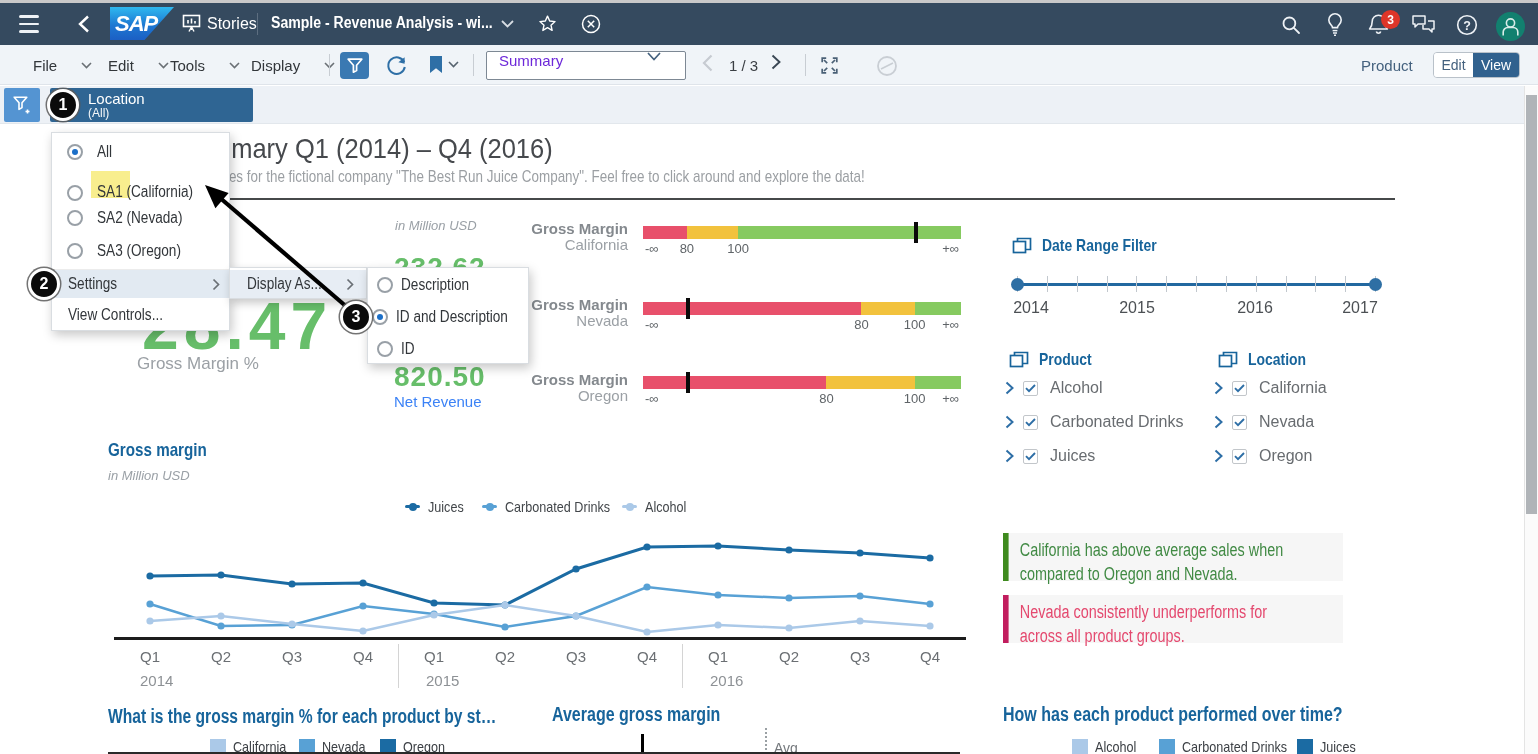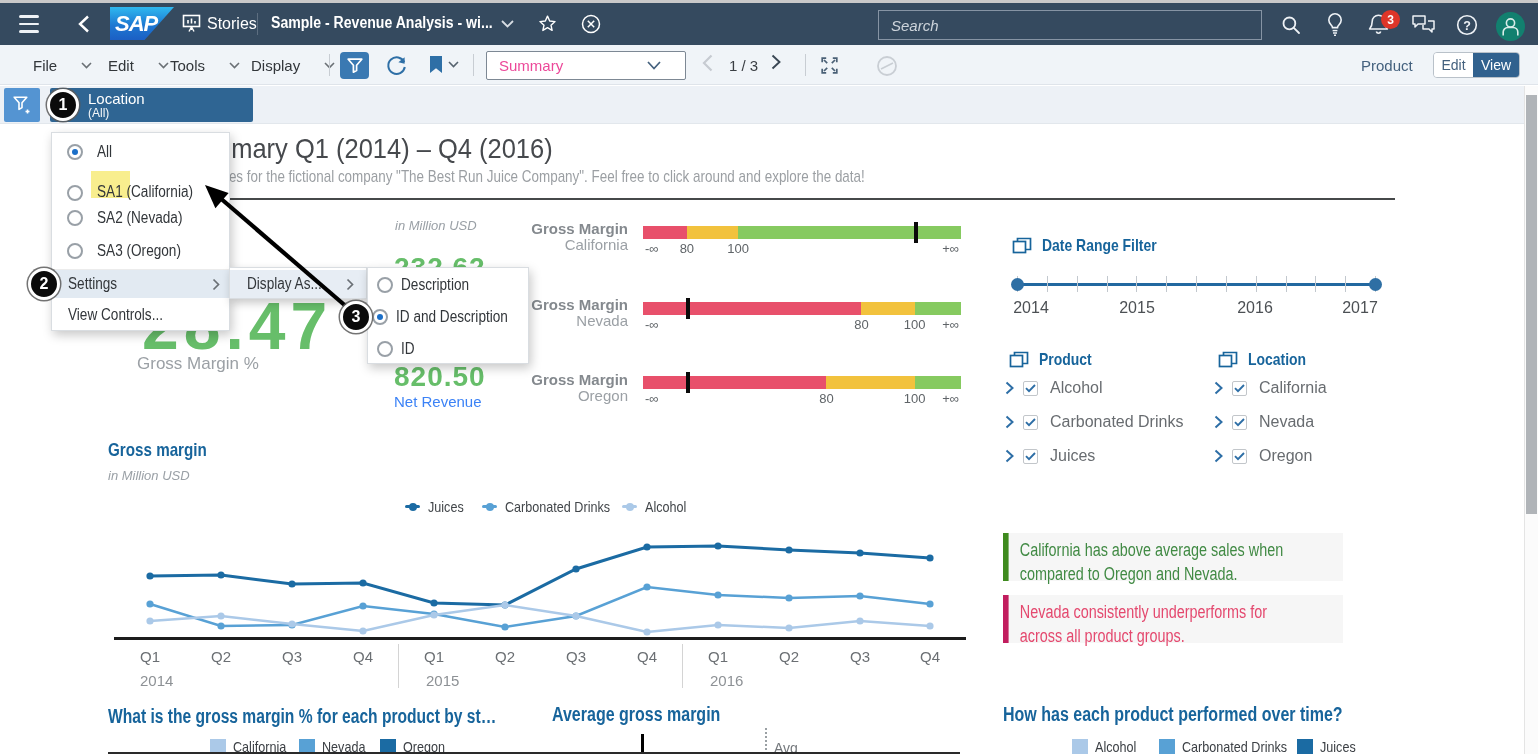--- a/index.html
+++ b/index.html
@@ -26,21 +26,21 @@
     color:#fff; font-size:12px; font-weight:bold; display:flex; align-items:center; justify-content:center; padding:0 4px; }
   .avatar { left:1496px; top:9px; width:29px; height:29px; border-radius:50%; background:#12806f; display:flex; align-items:center; justify-content:center; }
 
   
   .toolbar { left:0; top:45px; width:1538px; height:40px; background:#f0f4f8; border-bottom:1px solid #dfe4ea; }
   .tb-menu { position:absolute; top:0; height:40px; display:flex; align-items:center; gap:24px; font-size:15px; color:#32363a; }
   .tb-sep { position:absolute; top:9px; width:1px; height:22px; background:#c8cdd3; }
   .tb-filter-btn { left:340px; top:7px; width:29px; height:27px; background:#3a79b2; border-radius:4px;
     display:flex; align-items:center; justify-content:center; }
   .tb-select { left:486px; top:6px; width:200px; height:29px; background:#fff; border:1px solid #7d8894; border-radius:2px;
-    display:flex; align-items:center; font-size:15px; color:#ec4899; padding:0 24px 0 12px; }
+    display:flex; font-size:15px; color:#6d28d9; padding:0 24px 0 12px; }
   .pager { position:absolute; top:0; height:40px; display:flex; align-items:center; font-size:15px; color:#3a3e43; }
   .seg-btns { left:1433px; top:7px; height:26px; display:flex; border-radius:4px; overflow:hidden; border:1px solid #b9c1c9; }
   .seg-btns .seg { display:flex; align-items:center; justify-content:center; font-size:14px; }
   .seg-edit { width:39px; }
   .seg-view { width:46px; }
   .seg-edit { background:#fff; color:#44617e; }
   .seg-view { background:#31618e; color:#fff; }
 
   
   .filter-bar { left:0; top:86px; width:1538px; height:38px; background:#edf1f6; border-bottom:1px solid #e2e7ec; }
@@ -181,23 +181,20 @@
           <path d="M12 3.6l2.5 5.6 6.1.6-4.6 4.1 1.3 6-5.3-3.1-5.3 3.1 1.3-6-4.6-4.1 6.1-.6z" fill="none" stroke="#fff" stroke-width="1.6" stroke-linejoin="round"></path>
         </svg>
     </div>
     <div class="icon-btn" style="left:581px; top:11px; width:20px; height:20px;">
       <svg width="20" height="20" viewBox="0 0 20 20">
         <circle cx="10" cy="10" r="8.5" fill="none" stroke="#fff" stroke-width="1.5"></circle>
         <line x1="6.8" y1="6.8" x2="13.2" y2="13.2" stroke="#fff" stroke-width="1.5"></line>
         <line x1="13.2" y1="6.8" x2="6.8" y2="13.2" stroke="#fff" stroke-width="1.5"></line>
       </svg>
     </div>
-    <div class="abs search-box">
-        <span>Search</span>
-      </div>
     <div class="icon-btn" style="left:1280px; top:11px; width:21px; height:21px;">
       <svg width="20" height="20" viewBox="0 0 20 20">
           <circle cx="8.4" cy="8.4" r="5.9" fill="none" stroke="#eef2f6" stroke-width="1.8"></circle>
           <line x1="12.8" y1="12.8" x2="18" y2="18" stroke="#eef2f6" stroke-width="1.8" stroke-linecap="round"></line>
         </svg>
     </div>
     <div class="icon-btn" style="left:1325px; top:9px; width:19px; height:25px;">
       <svg width="18" height="25" viewBox="0 0 18 25">
         <path d="M9 1.8 a6.2 6.2 0 0 1 6.2 6.2 c0 2.4-1.3 3.7-2.4 5-.7.8-1.2 1.6-1.3 2.6 h-5 c-.1-1-.6-1.8-1.3-2.6-1.1-1.3-2.4-2.6-2.4-5 A6.2 6.2 0 0 1 9 1.8 z" fill="none" stroke="#eef2f6" stroke-width="1.6"></path>
         <line x1="6.6" y1="18.6" x2="11.4" y2="18.6" stroke="#eef2f6" stroke-width="1.5"></line>

